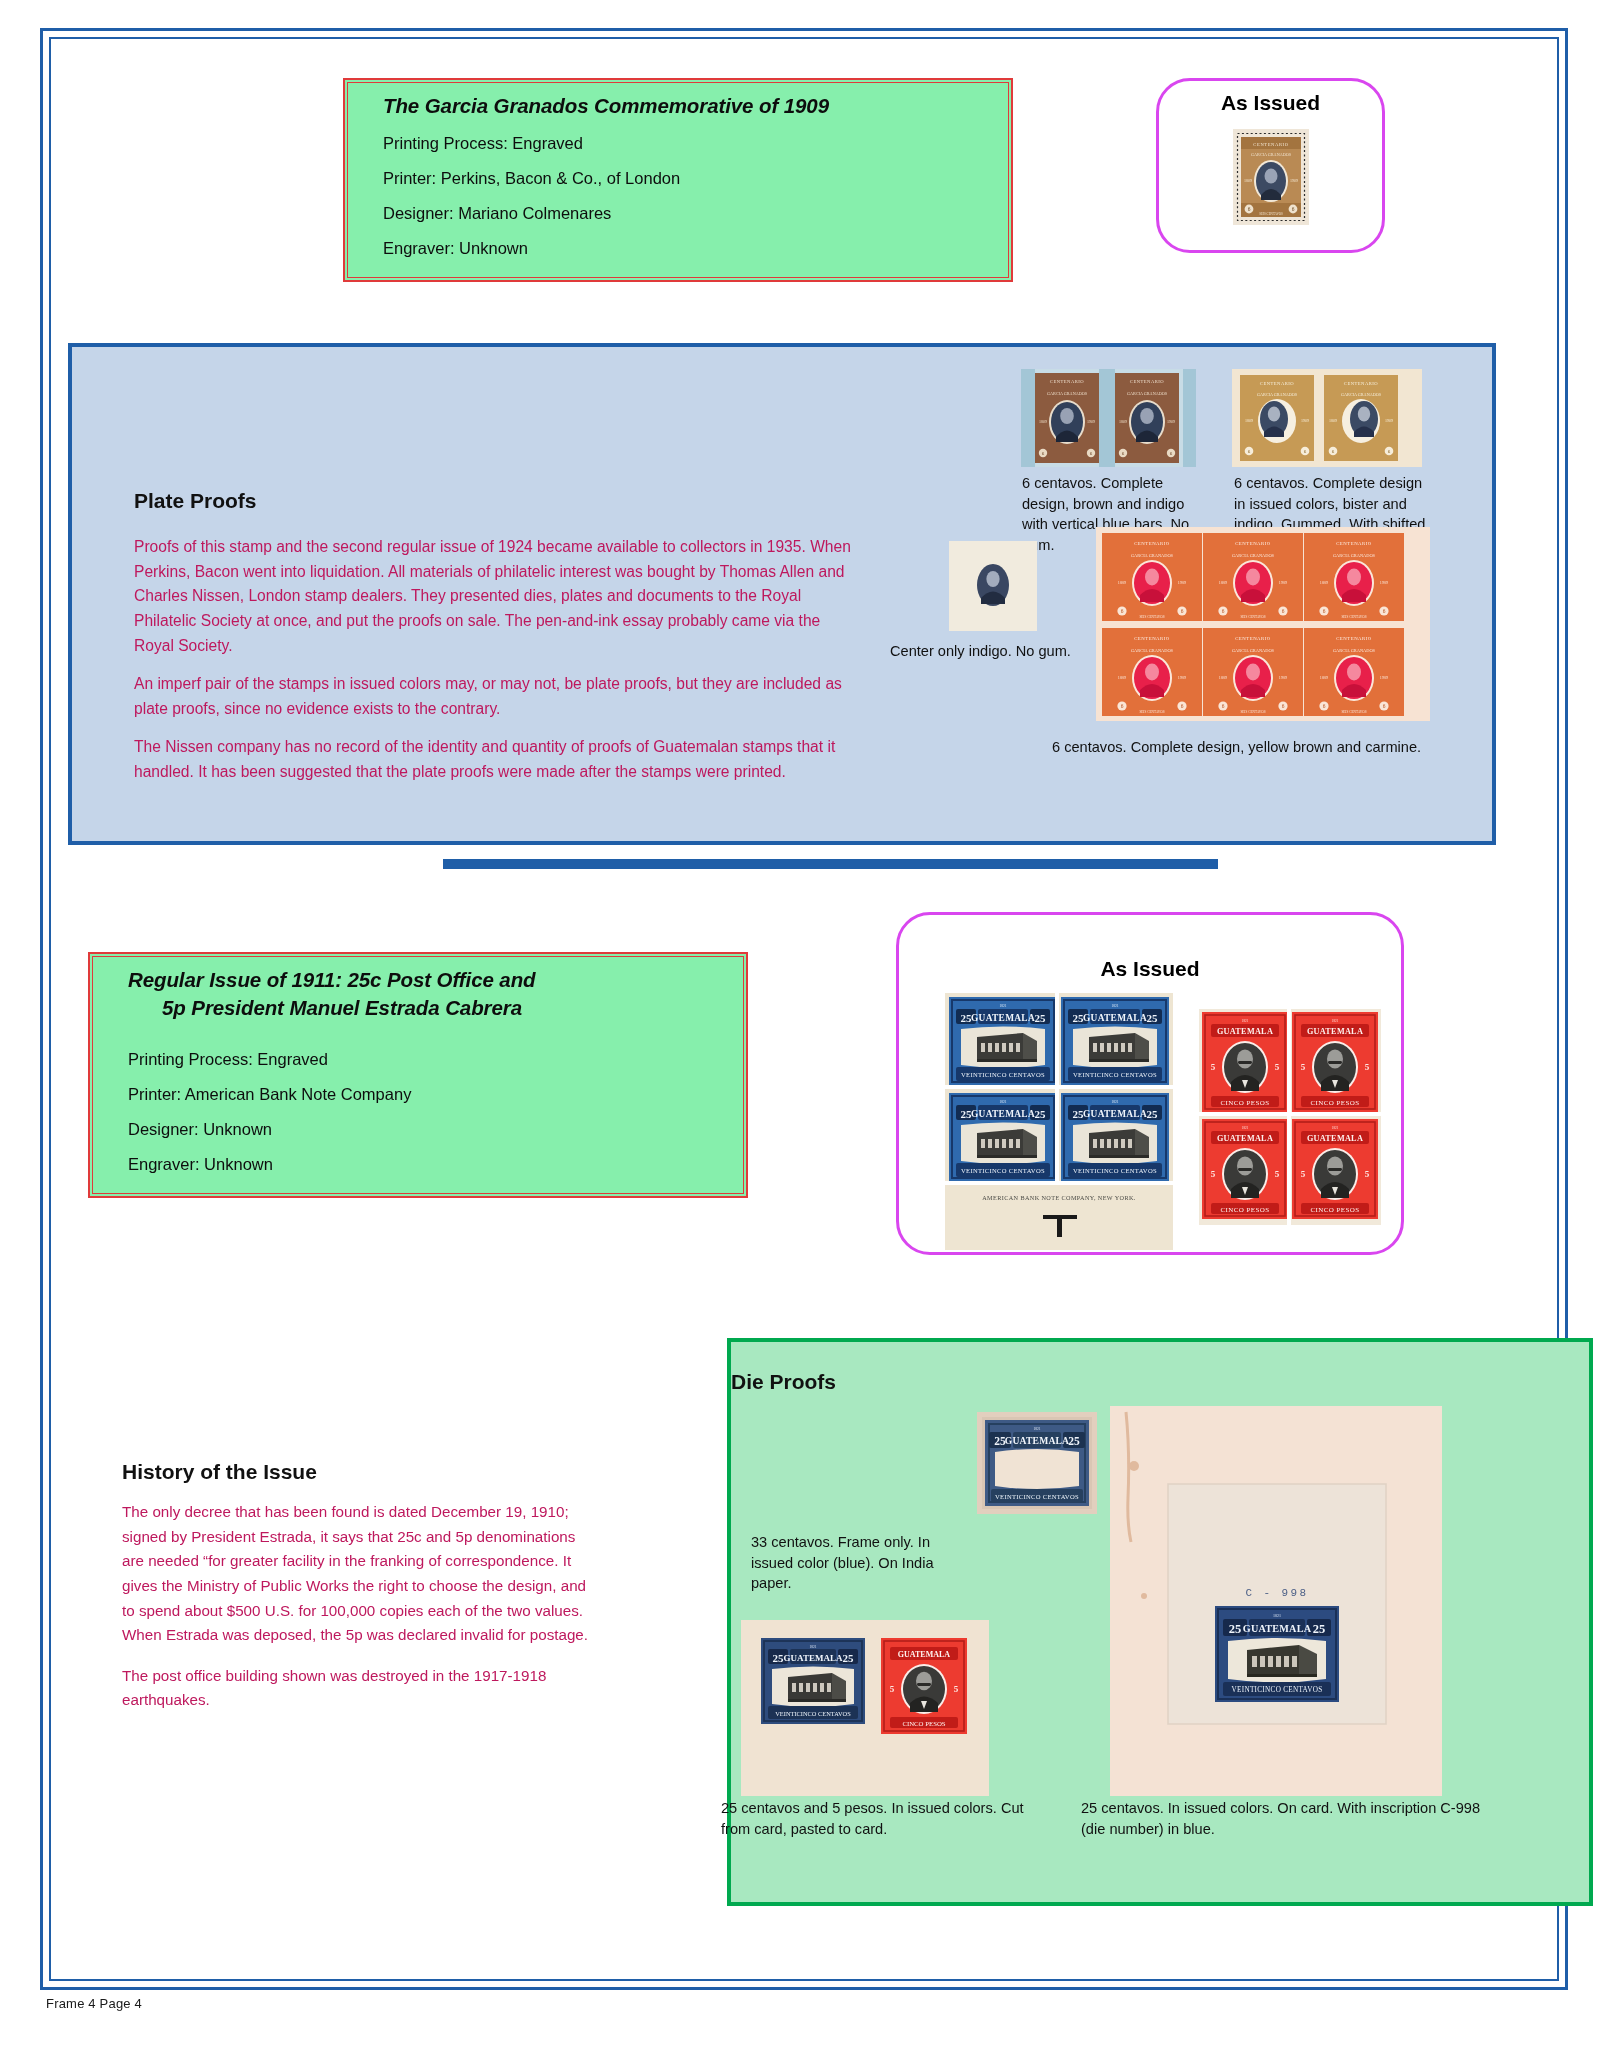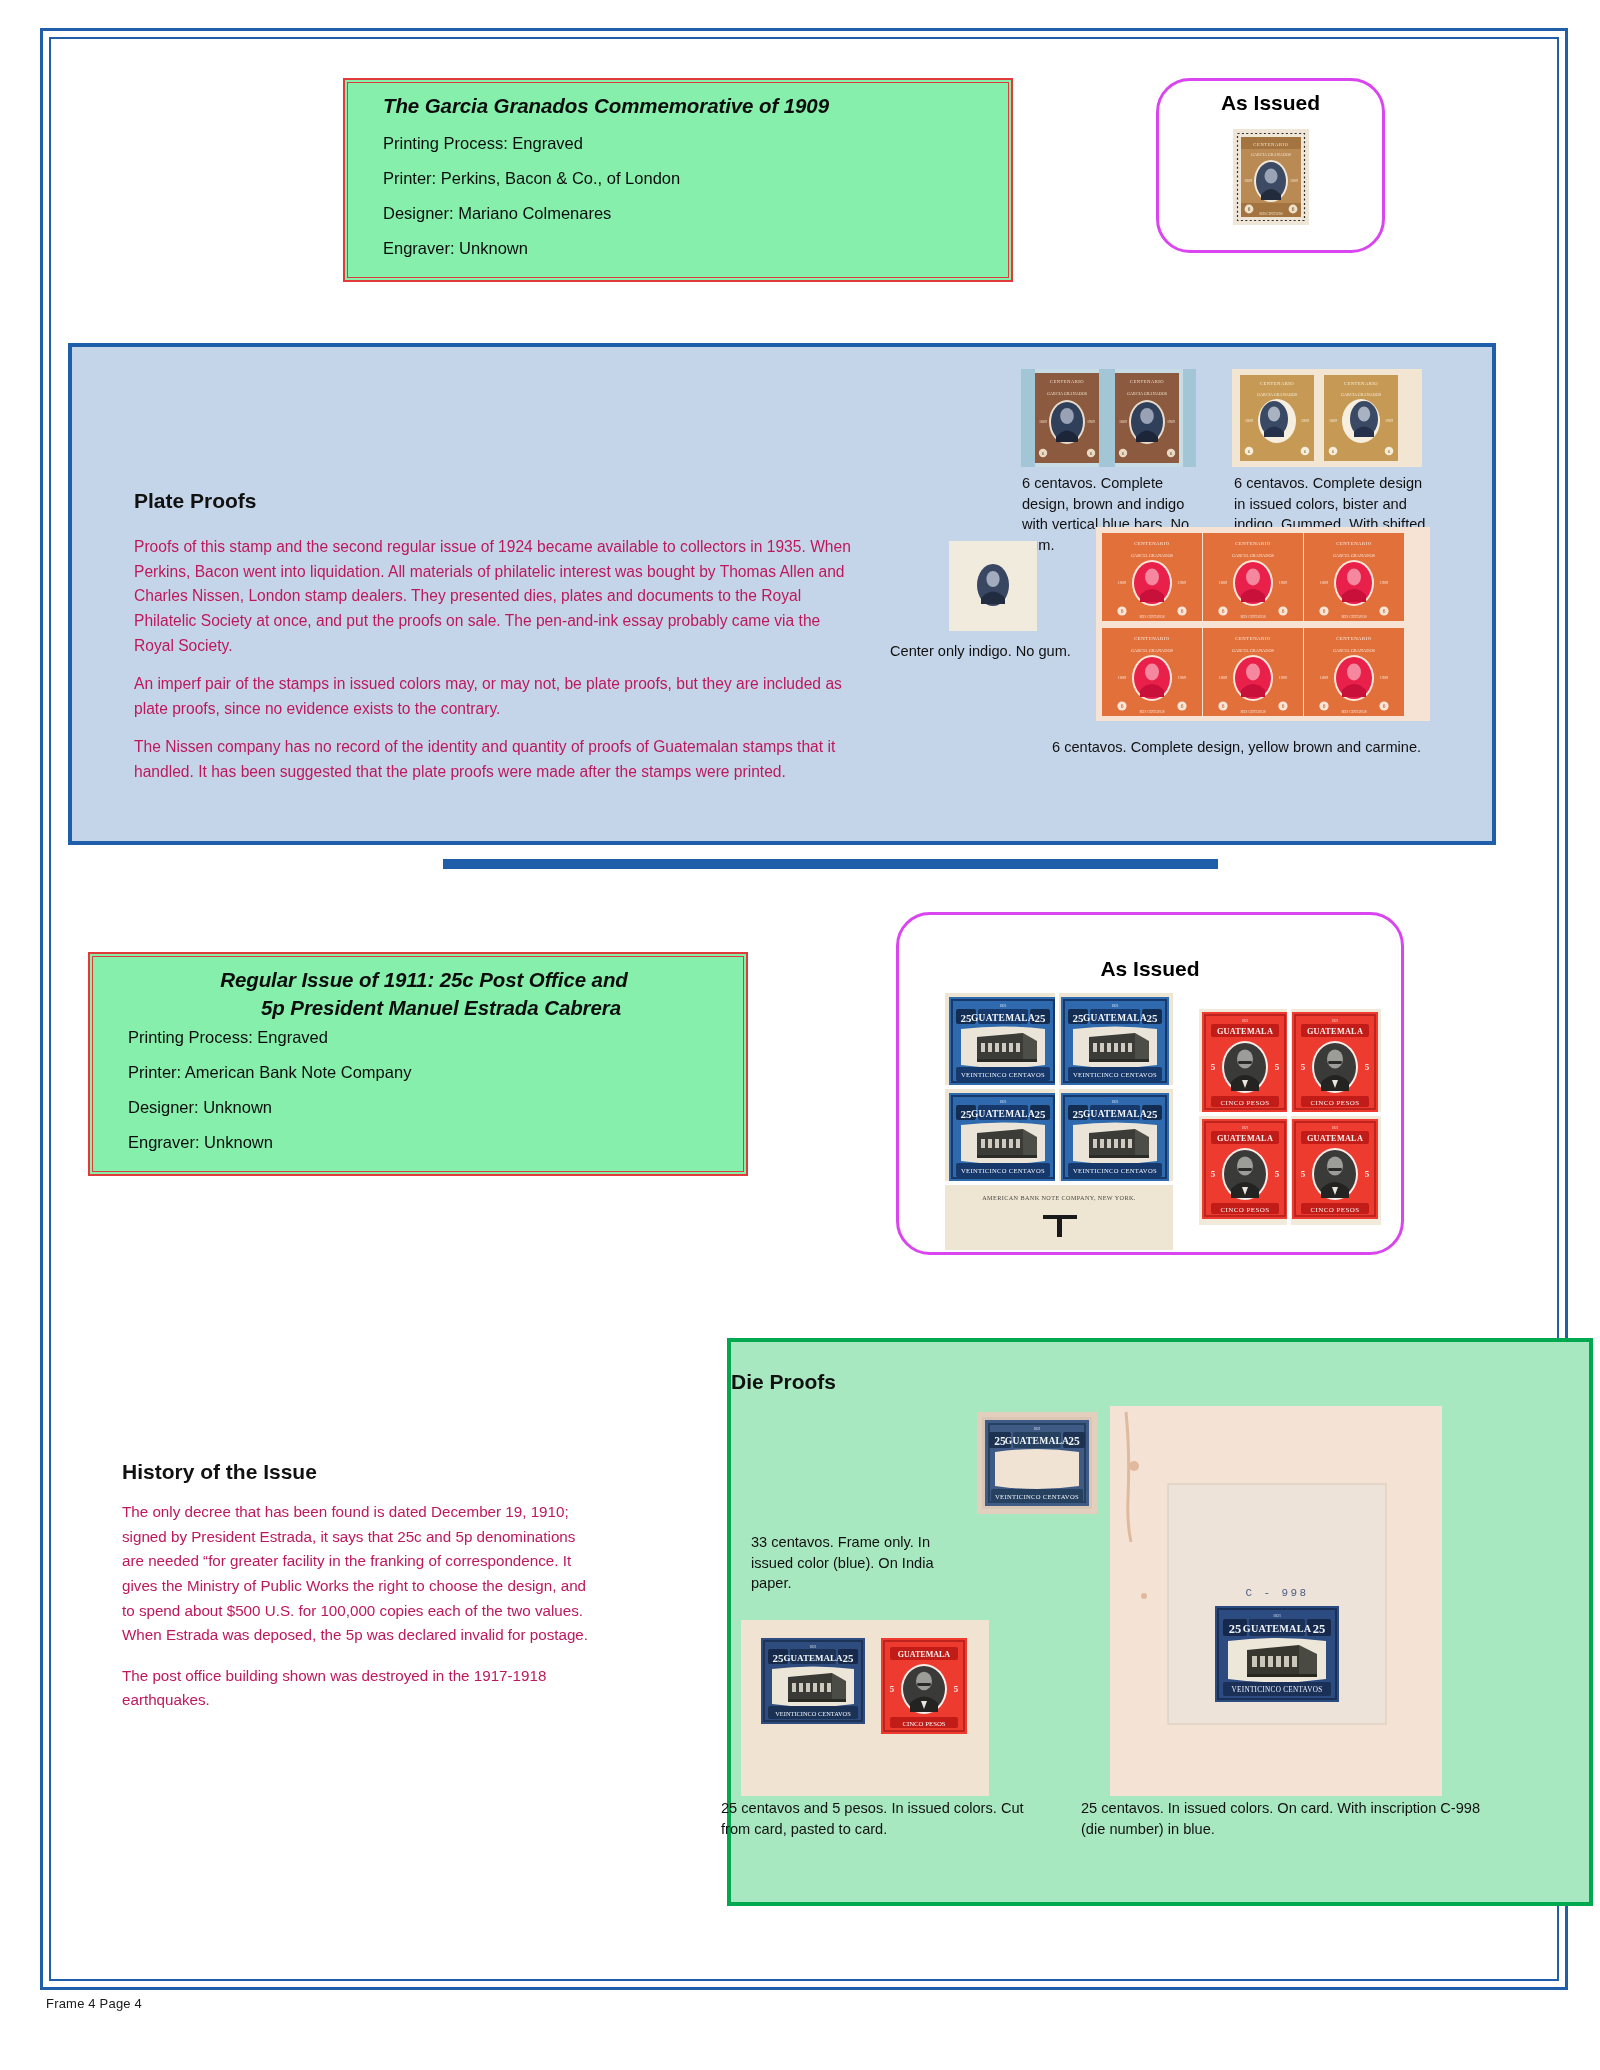--- a/index.html
+++ b/index.html
@@ -51,23 +51,22 @@
     font-weight:bold; font-style:italic;
     font-size:20.5px; color:#0d0d0d;
     margin-bottom:16px;
     letter-spacing:-0.1px;
   }
   .rb-title2 {
     font-weight:bold; font-style:italic;
     font-size:20.5px; color:#0d0d0d;
     margin:0 0 4px 0;
     letter-spacing:-0.1px;
-    text-align:center;
-  }
-  .rb-title2.indent { padding-left:34px; margin-bottom:8px; }
+  }
+  .rb-title2.indent { padding-left:34px; margin-bottom:30px; }
   .rb-line {
     font-size:16.5px; color:#0d0d0d;
     margin-bottom:16px;
   }
   .rb-line:last-child { margin-bottom:2px; }
 
   #title-box-1 { left:343px; top:78px; width:670px; }
   #title-box-2 { left:88px; top:952px; width:660px; }
 
   

